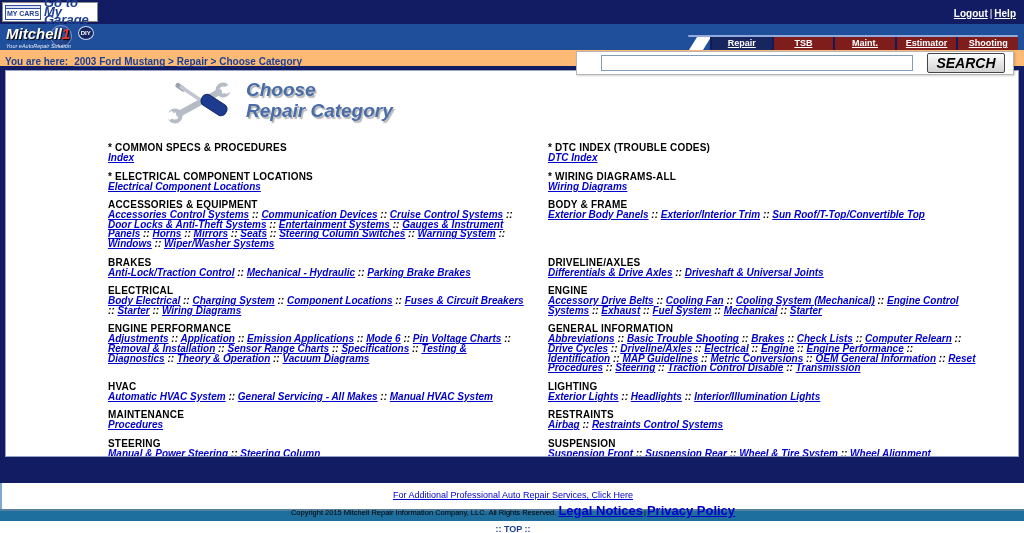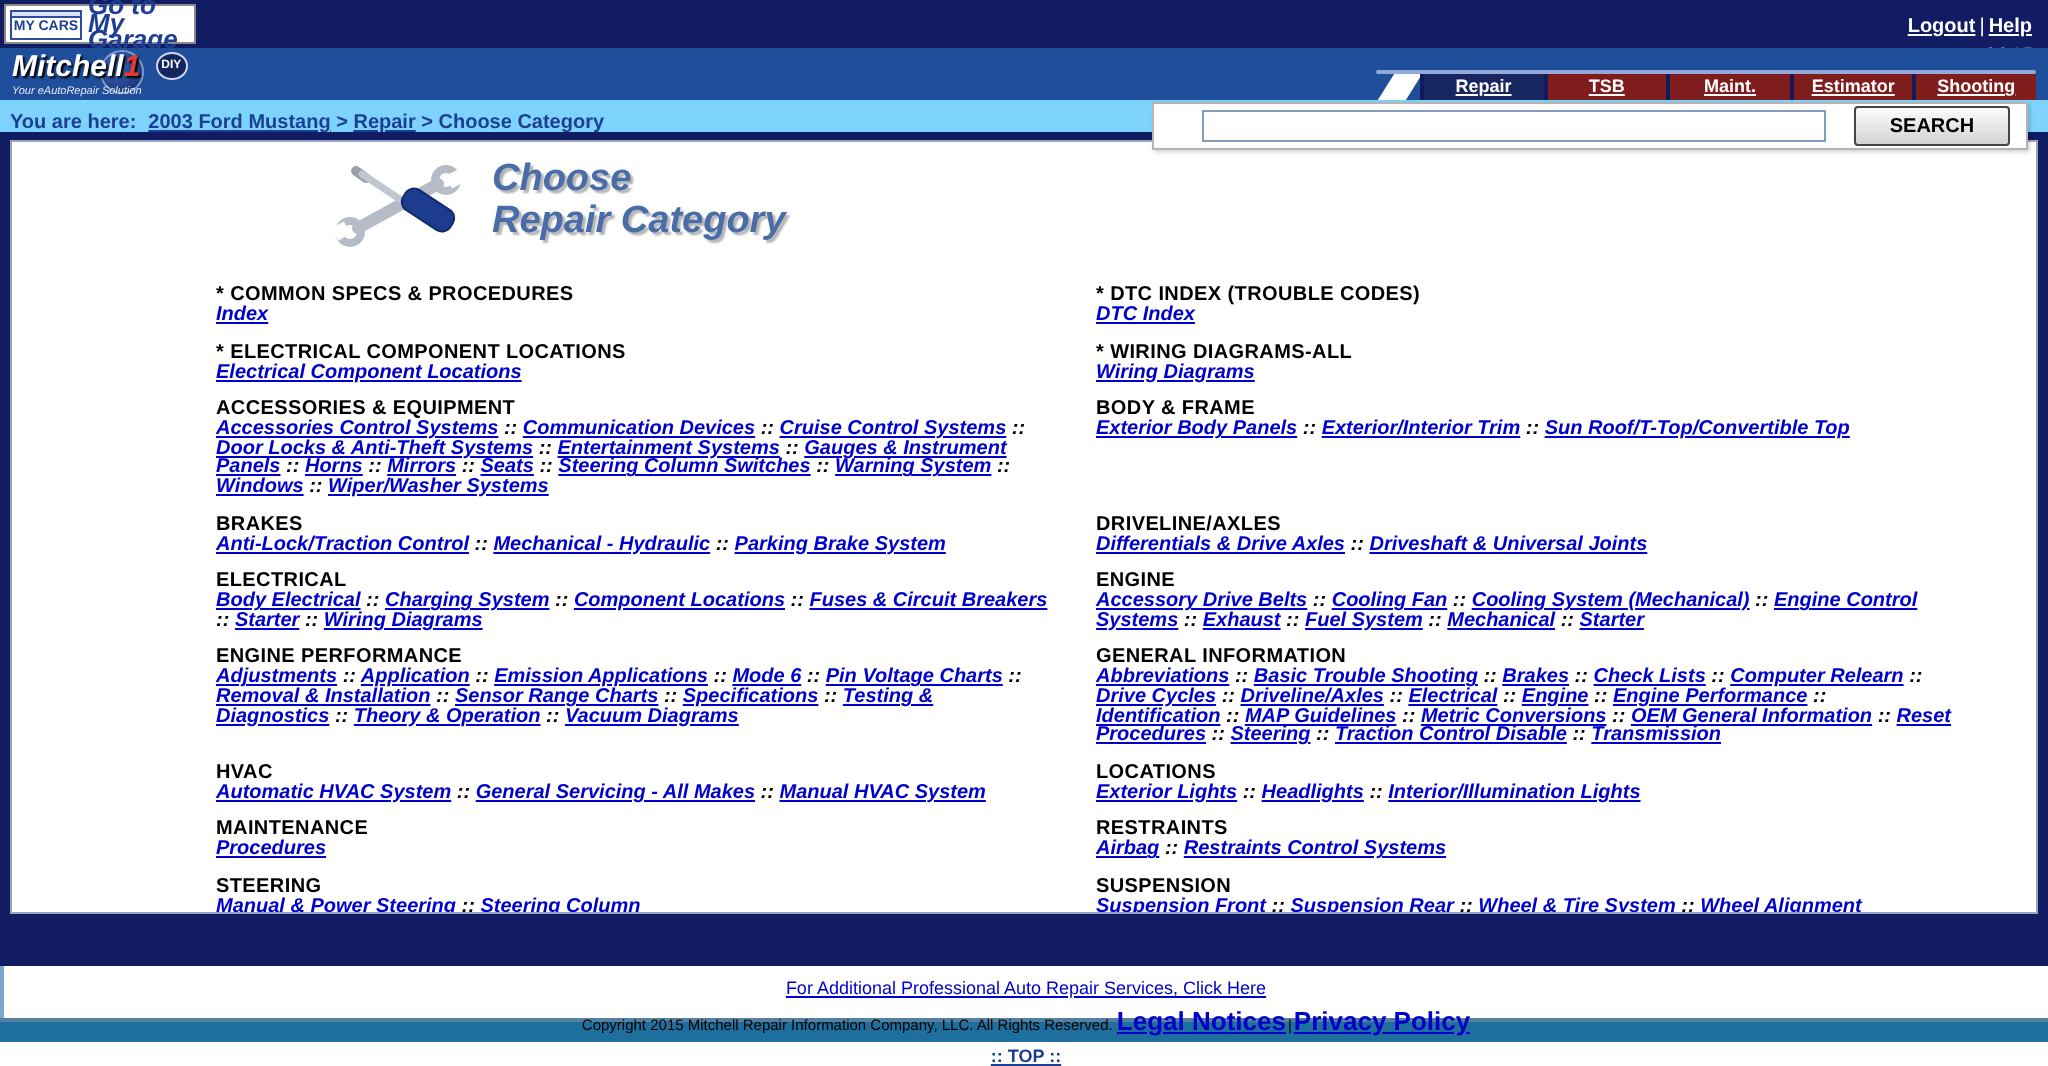--- a/index.html
+++ b/index.html
@@ -32,32 +32,32 @@
          border-radius:50%; color:#fff; font-size:6px; font-weight:bold; padding:3px 2px; vertical-align:4px; }
   .tagline { position:relative; font-size:5.5px; color:#e6ebf8; font-style:italic; }
   .tabline { position:absolute; right:6px; bottom:13px; width:330px; height:2px; background:#93a9d9; border-radius:2px; }
   .swoosh { position:absolute; right:317px; bottom:0; width:14px; height:13px; background:#fff; transform:skewX(-32deg); }
   .tabs { position:absolute; right:6px; bottom:0; width:308px; height:13px; display:flex; }
   .tab { flex:1; background:#7f1d1d; border-left:2px solid #101b5e; color:#fff; font-size:9px; font-weight:bold;
          text-decoration:underline; text-align:center; line-height:13px; cursor:pointer; white-space:nowrap; }
   .tab.active { background:#18265f; }
 
   
-  .subheader { height:16px; background:#7dd3fc; position:relative; }
+  .subheader { height:16px; background:#fdba74; position:relative; }
   .breadcrumb { position:absolute; left:5px; top:6px; font-size:10px; font-weight:bold; color:#1c3f94; }
   .bc-link { color:#1c3f94; text-decoration:underline; cursor:pointer; }
   .bc-current, .bc-sep, .bc-prefix { color:#1c3f94; }
   .bc-prefix { margin-right:6px; }
   .search-wrap { position:absolute; right:10px; top:1px; width:438px; height:24px; border:1px solid #b5b5b5;
                  background:#fff; display:flex; align-items:center; justify-content:flex-end; gap:14px;
                  padding-right:8px; box-shadow:1px 1px 2px rgba(0,0,0,.18); }
   .search-input { width:312px; height:16px; border:1px solid #7f9db9; font-size:11px; padding:0 2px;
                   font-family:"Liberation Sans", sans-serif; }
-  .search-btn { width:78px; height:20px; font-weight:bold; font-size:10px; font-family:"Liberation Sans", sans-serif;
-                background:linear-gradient(#fdfdfd,#d2d2d2); border:1px solid #444; border-radius:2px; cursor:pointer; }
+  .search-btn { width:78px; height:20px; font-weight:bold; font-size:14px; font-family:"Liberation Sans", sans-serif;
+                background:linear-gradient(#fdfdfd,#d2d2d2); border:1px solid #444; border-radius:2px; cursor:pointer;font-style:italic; }
 
   
   .main-wrap { height:417px; background:#121c62; padding:4px 5px 26px; }
   .panel { height:100%; background:#fff; border:1px solid #9aa2c2; overflow:hidden; }
   .title-block { display:flex; gap:14px; margin:8px 0 0 160px; align-items:flex-start; height:52px; }
   .title-text { font-size:19px; font-weight:bold; font-style:italic; color:#4a6da8; line-height:21px;
                 text-shadow:1.5px 1.5px 1px #b5b5b5; }
   .cats { border-collapse:collapse; margin:12px 0 0 102px; }
   .cat-cell { vertical-align:top; padding:0 0 9px 0; }
   .cat-cell.left { width:440px; padding-right:24px; }
@@ -173,21 +173,21 @@
                 <div class="cat-links"><a class="cat-link">Accessories Control Systems</a><span class="sep"> :: </span><a class="cat-link">Communication Devices</a><span class="sep"> :: </span><a class="cat-link">Cruise Control Systems</a><span class="sep"> :: </span><a class="cat-link">Door Locks &amp; Anti-Theft Systems</a><span class="sep"> :: </span><a class="cat-link">Entertainment Systems</a><span class="sep"> :: </span><a class="cat-link">Gauges &amp; Instrument Panels</a><span class="sep"> :: </span><a class="cat-link">Horns</a><span class="sep"> :: </span><a class="cat-link">Mirrors</a><span class="sep"> :: </span><a class="cat-link">Seats</a><span class="sep"> :: </span><a class="cat-link">Steering Column Switches</a><span class="sep"> :: </span><a class="cat-link">Warning System</a><span class="sep"> :: </span><a class="cat-link">Windows</a><span class="sep"> :: </span><a class="cat-link">Wiper/Washer Systems</a></div>
               </td>
               <td class="cat-cell right">
                 <div class="cat-heading">BODY &amp; FRAME</div>
                 <div class="cat-links"><a class="cat-link">Exterior Body Panels</a><span class="sep"> :: </span><a class="cat-link">Exterior/Interior Trim</a><span class="sep"> :: </span><a class="cat-link">Sun Roof/T-Top/Convertible Top</a></div>
               </td>
             </tr>
             <tr>
               <td class="cat-cell left">
                 <div class="cat-heading">BRAKES</div>
-                <div class="cat-links"><a class="cat-link">Anti-Lock/Traction Control</a><span class="sep"> :: </span><a class="cat-link">Mechanical - Hydraulic</a><span class="sep"> :: </span><a class="cat-link">Parking Brake System</a></div>
+                <div class="cat-links"><a class="cat-link">Anti-Lock/Traction Control</a><span class="sep"> :: </span><a class="cat-link">Mechanical - Hydraulic</a><span class="sep"> :: </span><a class="cat-link">Parking Brake Brakes</a></div>
               </td>
               <td class="cat-cell right">
                 <div class="cat-heading">DRIVELINE/AXLES</div>
                 <div class="cat-links"><a class="cat-link">Differentials &amp; Drive Axles</a><span class="sep"> :: </span><a class="cat-link">Driveshaft &amp; Universal Joints</a></div>
               </td>
             </tr>
             <tr>
               <td class="cat-cell left">
                 <div class="cat-heading">ELECTRICAL</div>
                 <div class="cat-links"><a class="cat-link">Body Electrical</a><span class="sep"> :: </span><a class="cat-link">Charging System</a><span class="sep"> :: </span><a class="cat-link">Component Locations</a><span class="sep"> :: </span><a class="cat-link">Fuses &amp; Circuit Breakers</a><span class="sep"> :: </span><a class="cat-link">Starter</a><span class="sep"> :: </span><a class="cat-link">Wiring Diagrams</a></div>
@@ -206,21 +206,21 @@
                 <div class="cat-heading">GENERAL INFORMATION</div>
                 <div class="cat-links"><a class="cat-link">Abbreviations</a><span class="sep"> :: </span><a class="cat-link">Basic Trouble Shooting</a><span class="sep"> :: </span><a class="cat-link">Brakes</a><span class="sep"> :: </span><a class="cat-link">Check Lists</a><span class="sep"> :: </span><a class="cat-link">Computer Relearn</a><span class="sep"> :: </span><a class="cat-link">Drive Cycles</a><span class="sep"> :: </span><a class="cat-link">Driveline/Axles</a><span class="sep"> :: </span><a class="cat-link">Electrical</a><span class="sep"> :: </span><a class="cat-link">Engine</a><span class="sep"> :: </span><a class="cat-link">Engine Performance</a><span class="sep"> :: </span><a class="cat-link">Identification</a><span class="sep"> :: </span><a class="cat-link">MAP Guidelines</a><span class="sep"> :: </span><a class="cat-link">Metric Conversions</a><span class="sep"> :: </span><a class="cat-link">OEM General Information</a><span class="sep"> :: </span><a class="cat-link">Reset Procedures</a><span class="sep"> :: </span><a class="cat-link">Steering</a><span class="sep"> :: </span><a class="cat-link">Traction Control Disable</a><span class="sep"> :: </span><a class="cat-link">Transmission</a></div>
               </td>
             </tr>
             <tr>
               <td class="cat-cell left">
                 <div class="cat-heading">HVAC</div>
                 <div class="cat-links"><a class="cat-link">Automatic HVAC System</a><span class="sep"> :: </span><a class="cat-link">General Servicing - All Makes</a><span class="sep"> :: </span><a class="cat-link">Manual HVAC System</a></div>
               </td>
               <td class="cat-cell right">
-                <div class="cat-heading">LOCATIONS</div>
+                <div class="cat-heading">LIGHTING</div>
                 <div class="cat-links"><a class="cat-link">Exterior Lights</a><span class="sep"> :: </span><a class="cat-link">Headlights</a><span class="sep"> :: </span><a class="cat-link">Interior/Illumination Lights</a></div>
               </td>
             </tr>
             <tr>
               <td class="cat-cell left">
                 <div class="cat-heading">MAINTENANCE</div>
                 <div class="cat-links"><a class="cat-link">Procedures</a></div>
               </td>
               <td class="cat-cell right">
                 <div class="cat-heading">RESTRAINTS</div>

